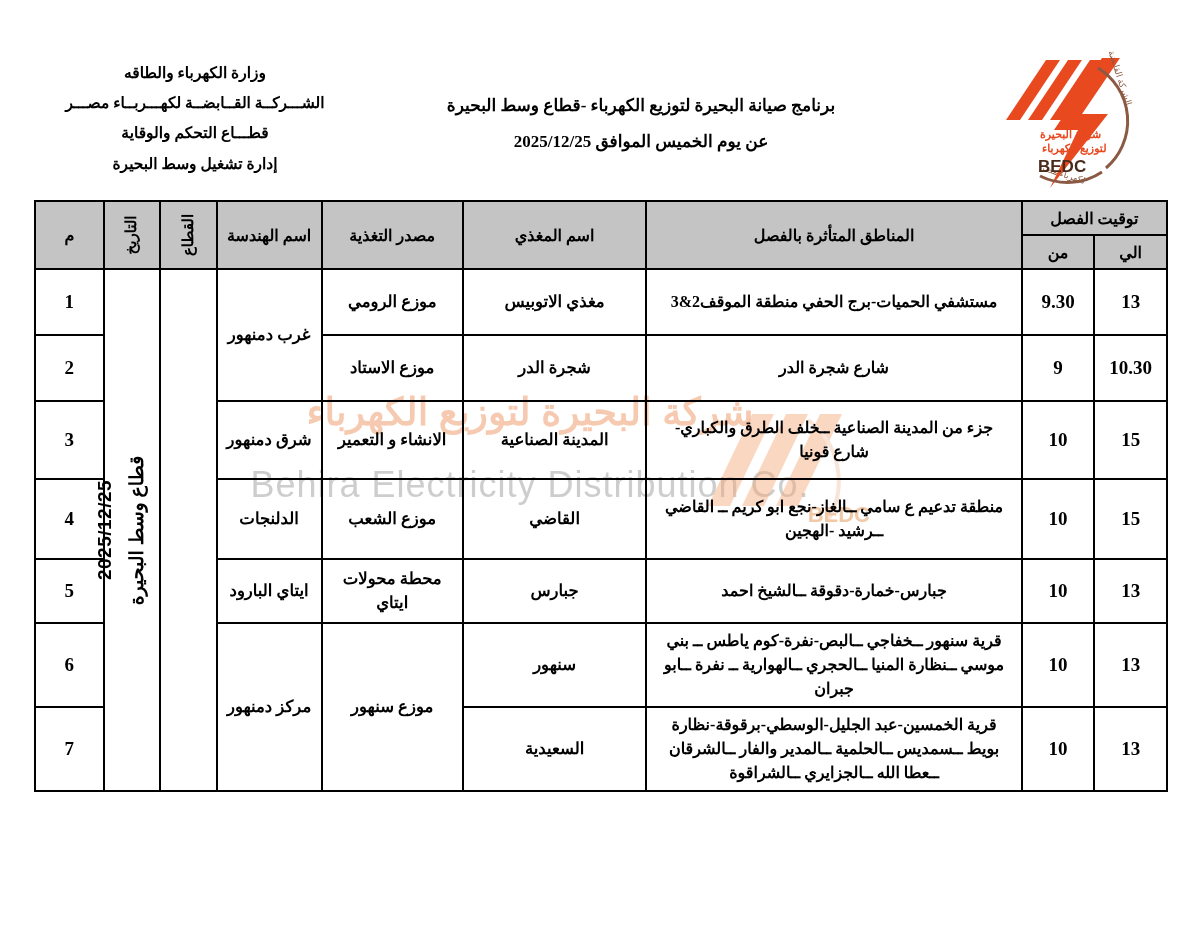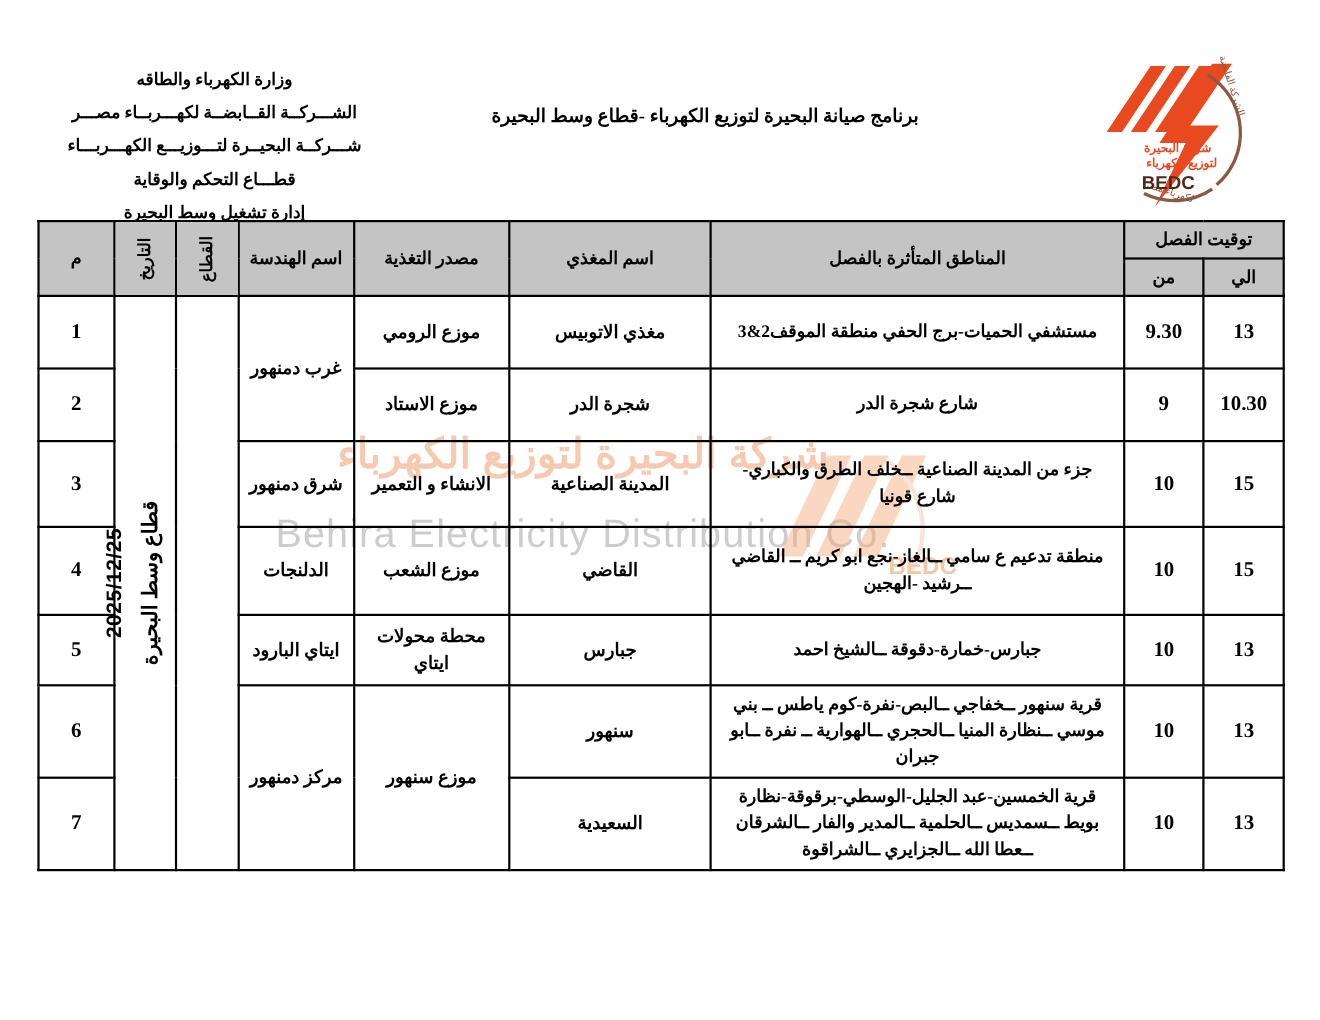--- a/index.html
+++ b/index.html
@@ -237,26 +237,26 @@
         <text x="104" y="136" fill="#8c5a44" font-size="9" font-family="Liberation Serif, serif" transform="rotate(18 104 136)">لكهرباء مصر</text>
 
         <text x="60" y="90" fill="#E8491F" font-size="11" font-weight="bold" text-anchor="end" font-family="Liberation Serif, serif">شركة البحيرة</text>
         <text x="62" y="104" fill="#E8491F" font-size="11" font-weight="bold" text-anchor="end" font-family="Liberation Serif, serif">لتوزيع الكهرباء</text>
         <text x="58" y="124" fill="#4a2a1a" font-size="17" font-weight="bold" text-anchor="end" font-family="Liberation Sans, sans-serif">BEDC</text>
       </svg>
     </div>
 
     <div class="title-box">
       <div class="title-line">برنامج صيانة البحيرة لتوزيع الكهرباء -قطاع وسط البحيرة</div>
+      <div class="title-line second">عن يوم الخميس  الموافق 2025/12/25</div>
     </div>
 
     <div class="org-box">
       <div class="org-line">وزارة الكهرباء والطاقه</div>
       <div class="org-line">الشـــركــة القــابضــة لكهـــربــاء مصـــر</div>
-      <div class="org-line">شـــركــة البحيــرة لتـــوزيـــع الكهـــربـــاء</div>
       <div class="org-line">قطـــاع التحكم والوقاية</div>
       <div class="org-line">إدارة تشغيل وسط البحيرة</div>
     </div>
   </div>
 
   <div class="table-wrap">
     <table class="sched">
       <colgroup>
         <col class="c-to">
           <col class="c-from">

